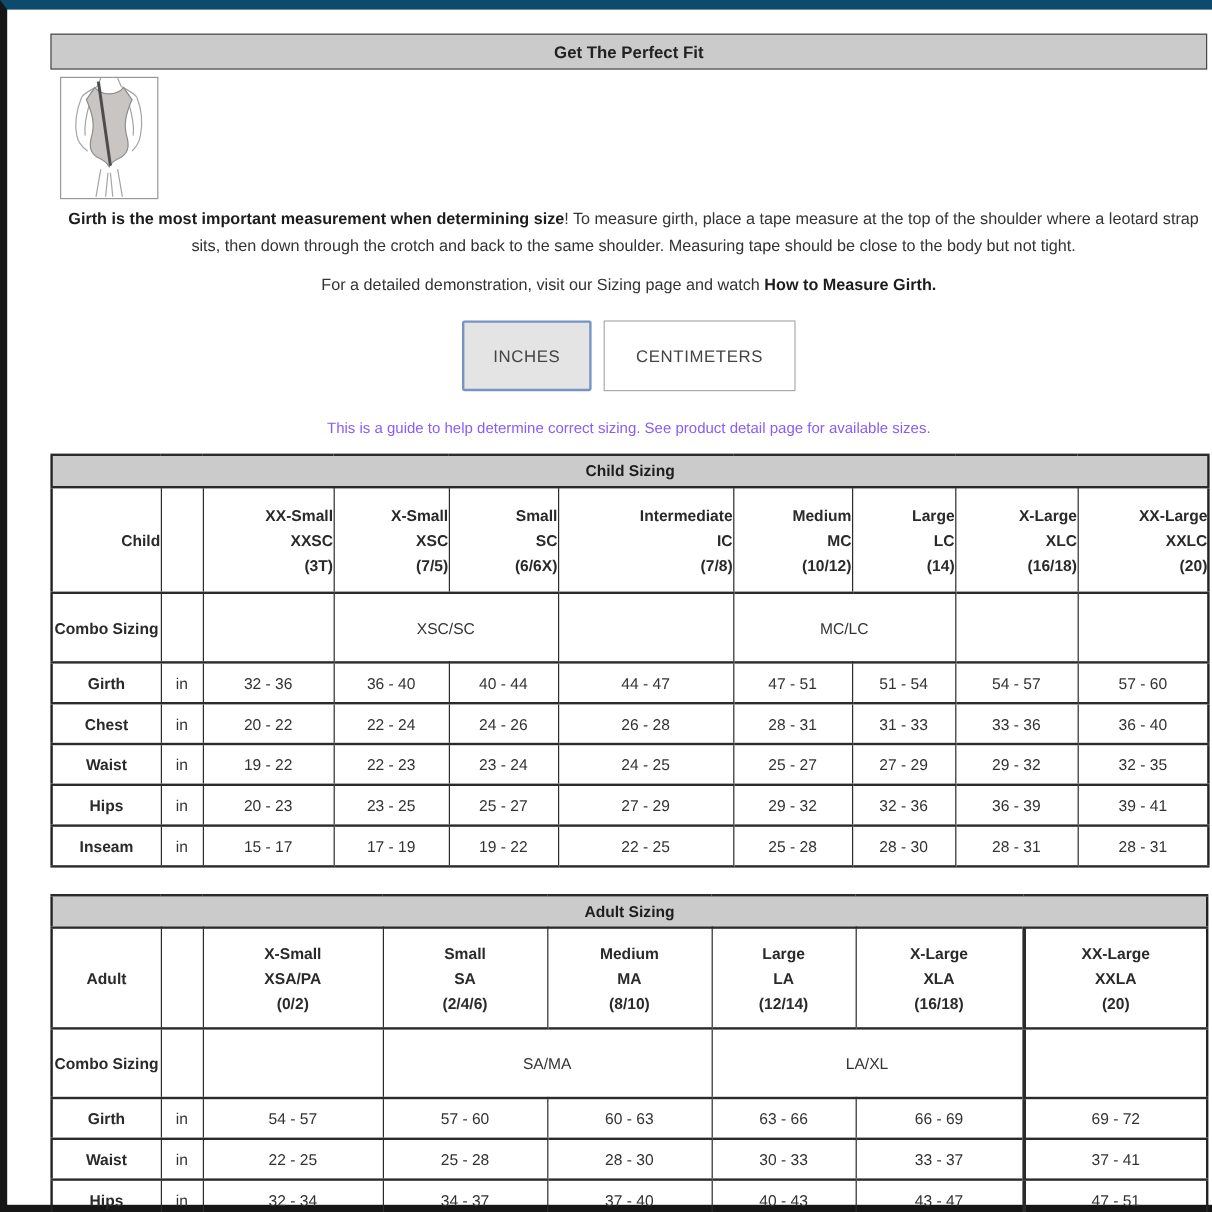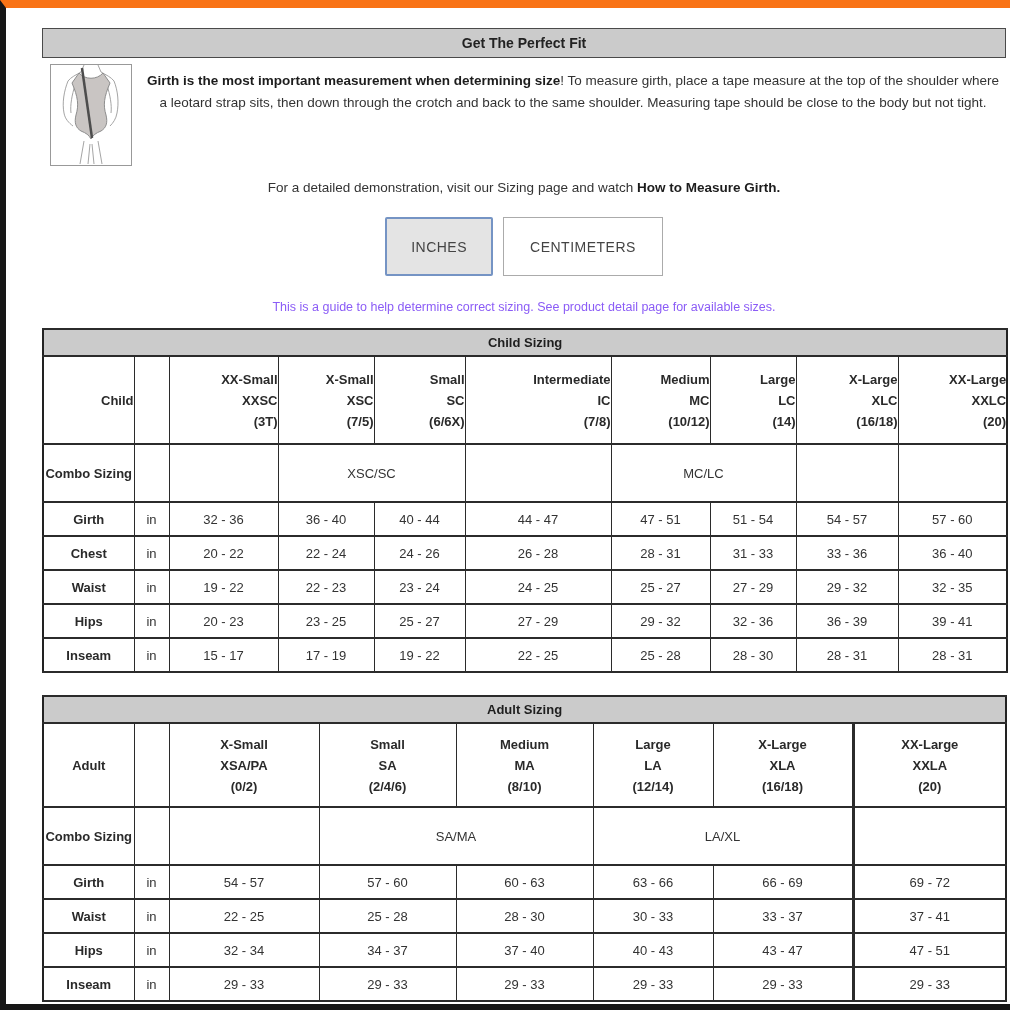--- a/index.html
+++ b/index.html
@@ -2,29 +2,29 @@
 <html><head>
 <meta charset="utf-8">
 <style>
   html,body{margin:0;padding:0;}
   body{
     width:1010px;height:1010px;overflow:hidden;background:#fff;
     font-family:"Liberation Sans","DejaVu Sans",sans-serif;color:#333;
   }
   .page{
     box-sizing:border-box;width:1010px;height:1010px;background:#fff;
-    border-top:8px solid #f97316;border-left:6px solid #161616;border-bottom:6px solid #161616;
+    border-top:8px solid #0c4a6e;border-left:6px solid #161616;border-bottom:6px solid #161616;
   }
   .content{margin-left:36px;width:964px;}
   .title-bar{
     margin-top:20px;height:28px;line-height:28px;text-align:center;
     background:#cbcbcb;border:1px solid #4a4a4a;
     font-weight:bold;font-size:14px;color:#222;
   }
-  .intro{display:flex;margin-top:6px;}
+  .intro{display:flex;margin-top:6px;flex-direction:column;}
   .figure-box{flex:none;width:80px;height:100px;border:1px solid #999;margin-left:8px;background:#fff;}
   .intro-text{flex:1;margin:0;padding:6px 2px 0 10px;text-align:center;font-size:13.5px;line-height:22px;color:#333;}
   .intro-text b{color:#1c1c1c;}
   .demo-line{margin:14px 0 0;text-align:center;font-size:13.5px;color:#333;}
   .demo-line b{color:#1c1c1c;}
   .unit-buttons{display:flex;justify-content:center;gap:10px;margin-top:22px;}
   .btn{
     font-family:inherit;font-size:14px;color:#444;letter-spacing:.5px;
     height:59px;padding:0 26px;background:#fff;border:1px solid #ababab;cursor:pointer;text-align:center;
   }

